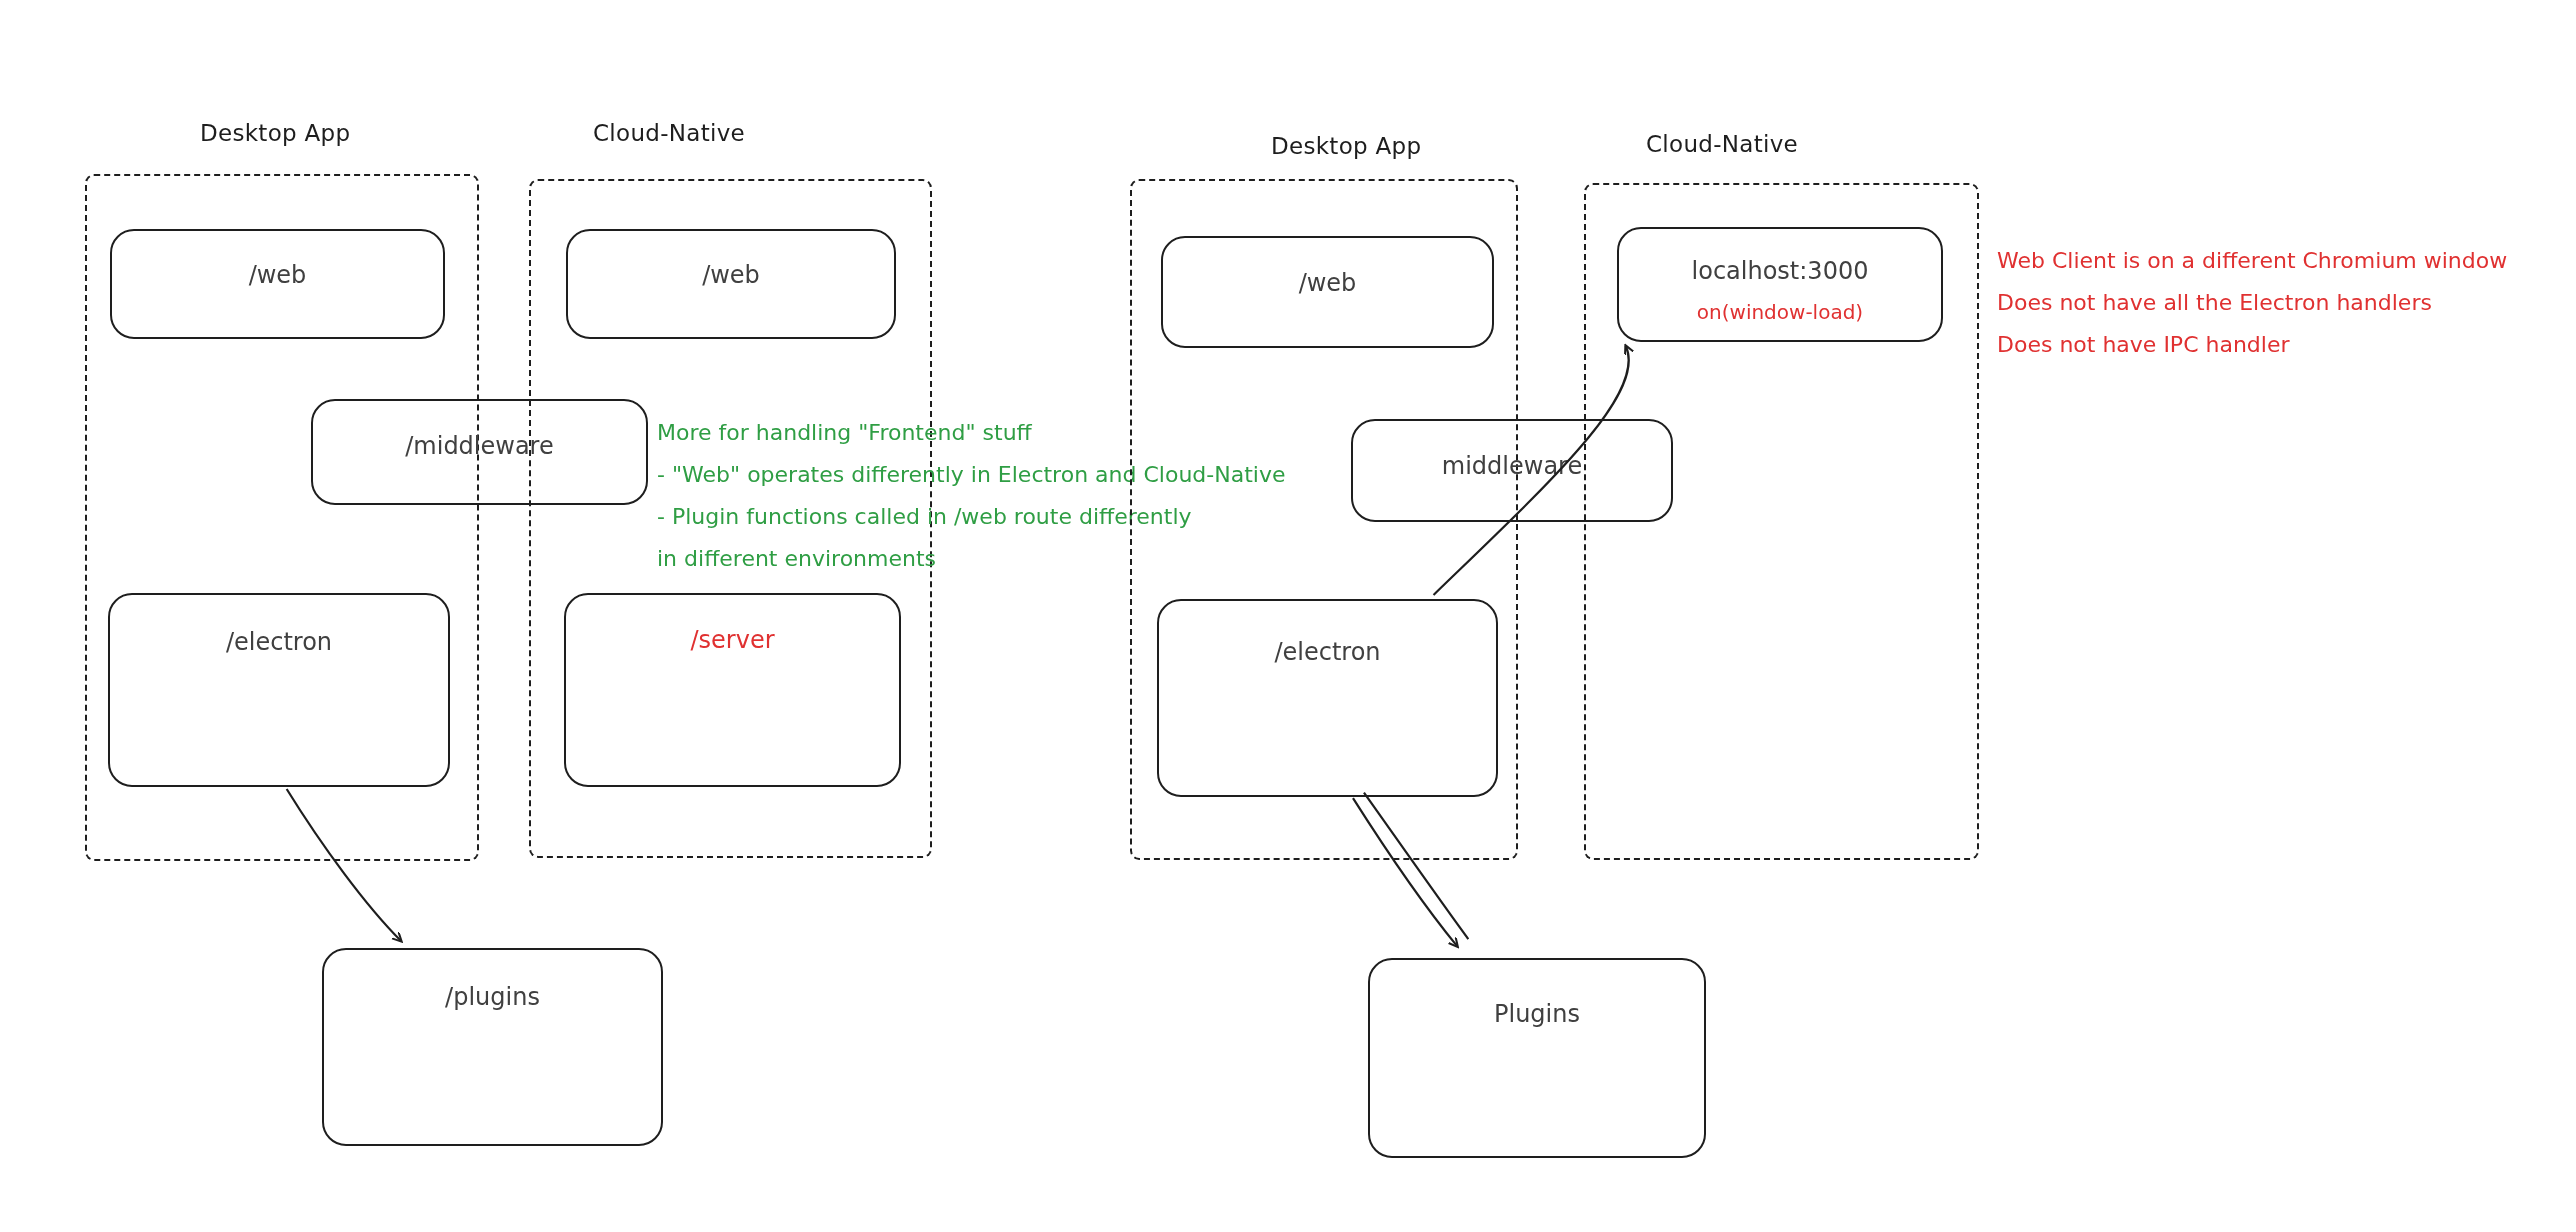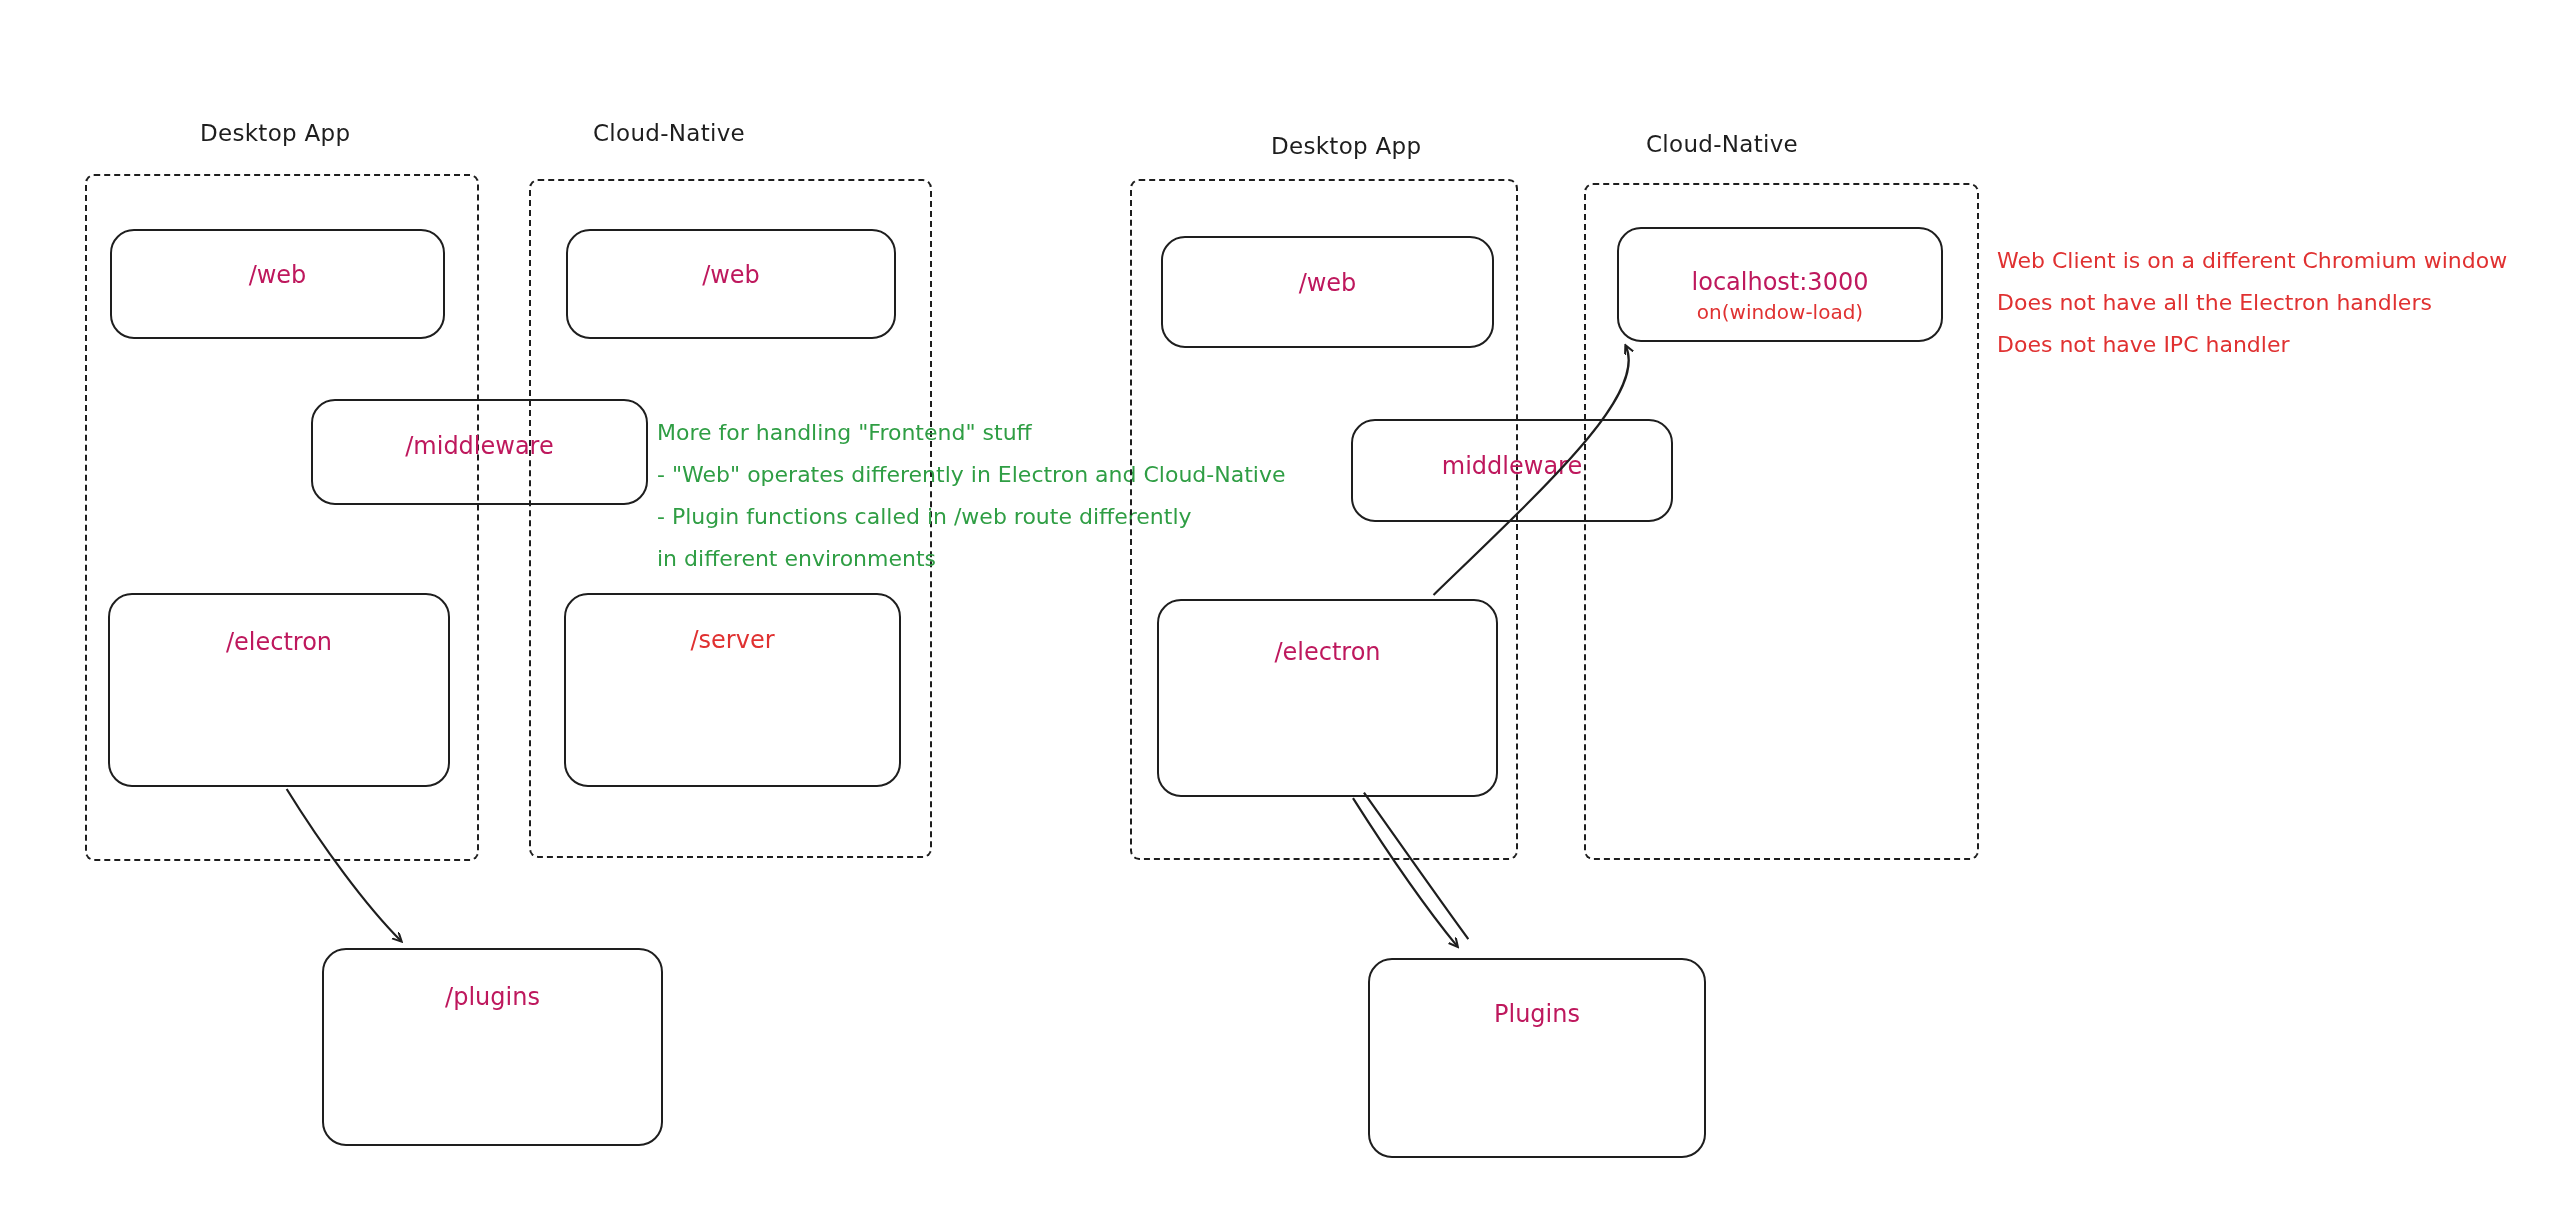--- a/index.html
+++ b/index.html
@@ -39,21 +39,21 @@
     box-sizing: border-box;
     background: transparent;
   }
   .node .node-label {
     position: absolute;
     left: 0;
     right: 0;
     text-align: center;
     font-family: "DejaVu Sans", sans-serif;
     font-size: 24px;
-    color: #be185d;
+    color: #404040;
     white-space: nowrap;
   }
   .node .node-sublabel {
     position: absolute;
     left: 0;
     right: 0;
     text-align: center;
     font-family: "DejaVu Sans", sans-serif;
     font-size: 20px;
     color: #e03131;
@@ -132,21 +132,21 @@
 
   <div class="dashed-group" style="left:1130px; top:179px; width:388px; height:681px;"></div>
 
   <div class="dashed-group" style="left:1584px; top:183px; width:395px; height:677px;"></div>
 
   <div class="node" style="left:1161px; top:236px; width:333px; height:112px;">
     <span class="node-label" style="top:31px;">/web</span>
   </div>
 
   <div class="node" style="left:1617px; top:227px; width:326px; height:115px;">
-    <span class="node-label" style="top:39px;">localhost:3000</span>
+    <span class="node-label" style="top:28px;">localhost:3000</span>
     <span class="node-sublabel" style="top:71px;">on(window-load)</span>
   </div>
 
   <div class="node" style="left:1351px; top:419px; width:322px; height:103px;">
     <span class="node-label" style="top:31px;">middleware</span>
   </div>
 
   <div class="node" style="left:1157px; top:599px; width:341px; height:198px;">
     <span class="node-label" style="top:37px;">/electron</span>
   </div>

